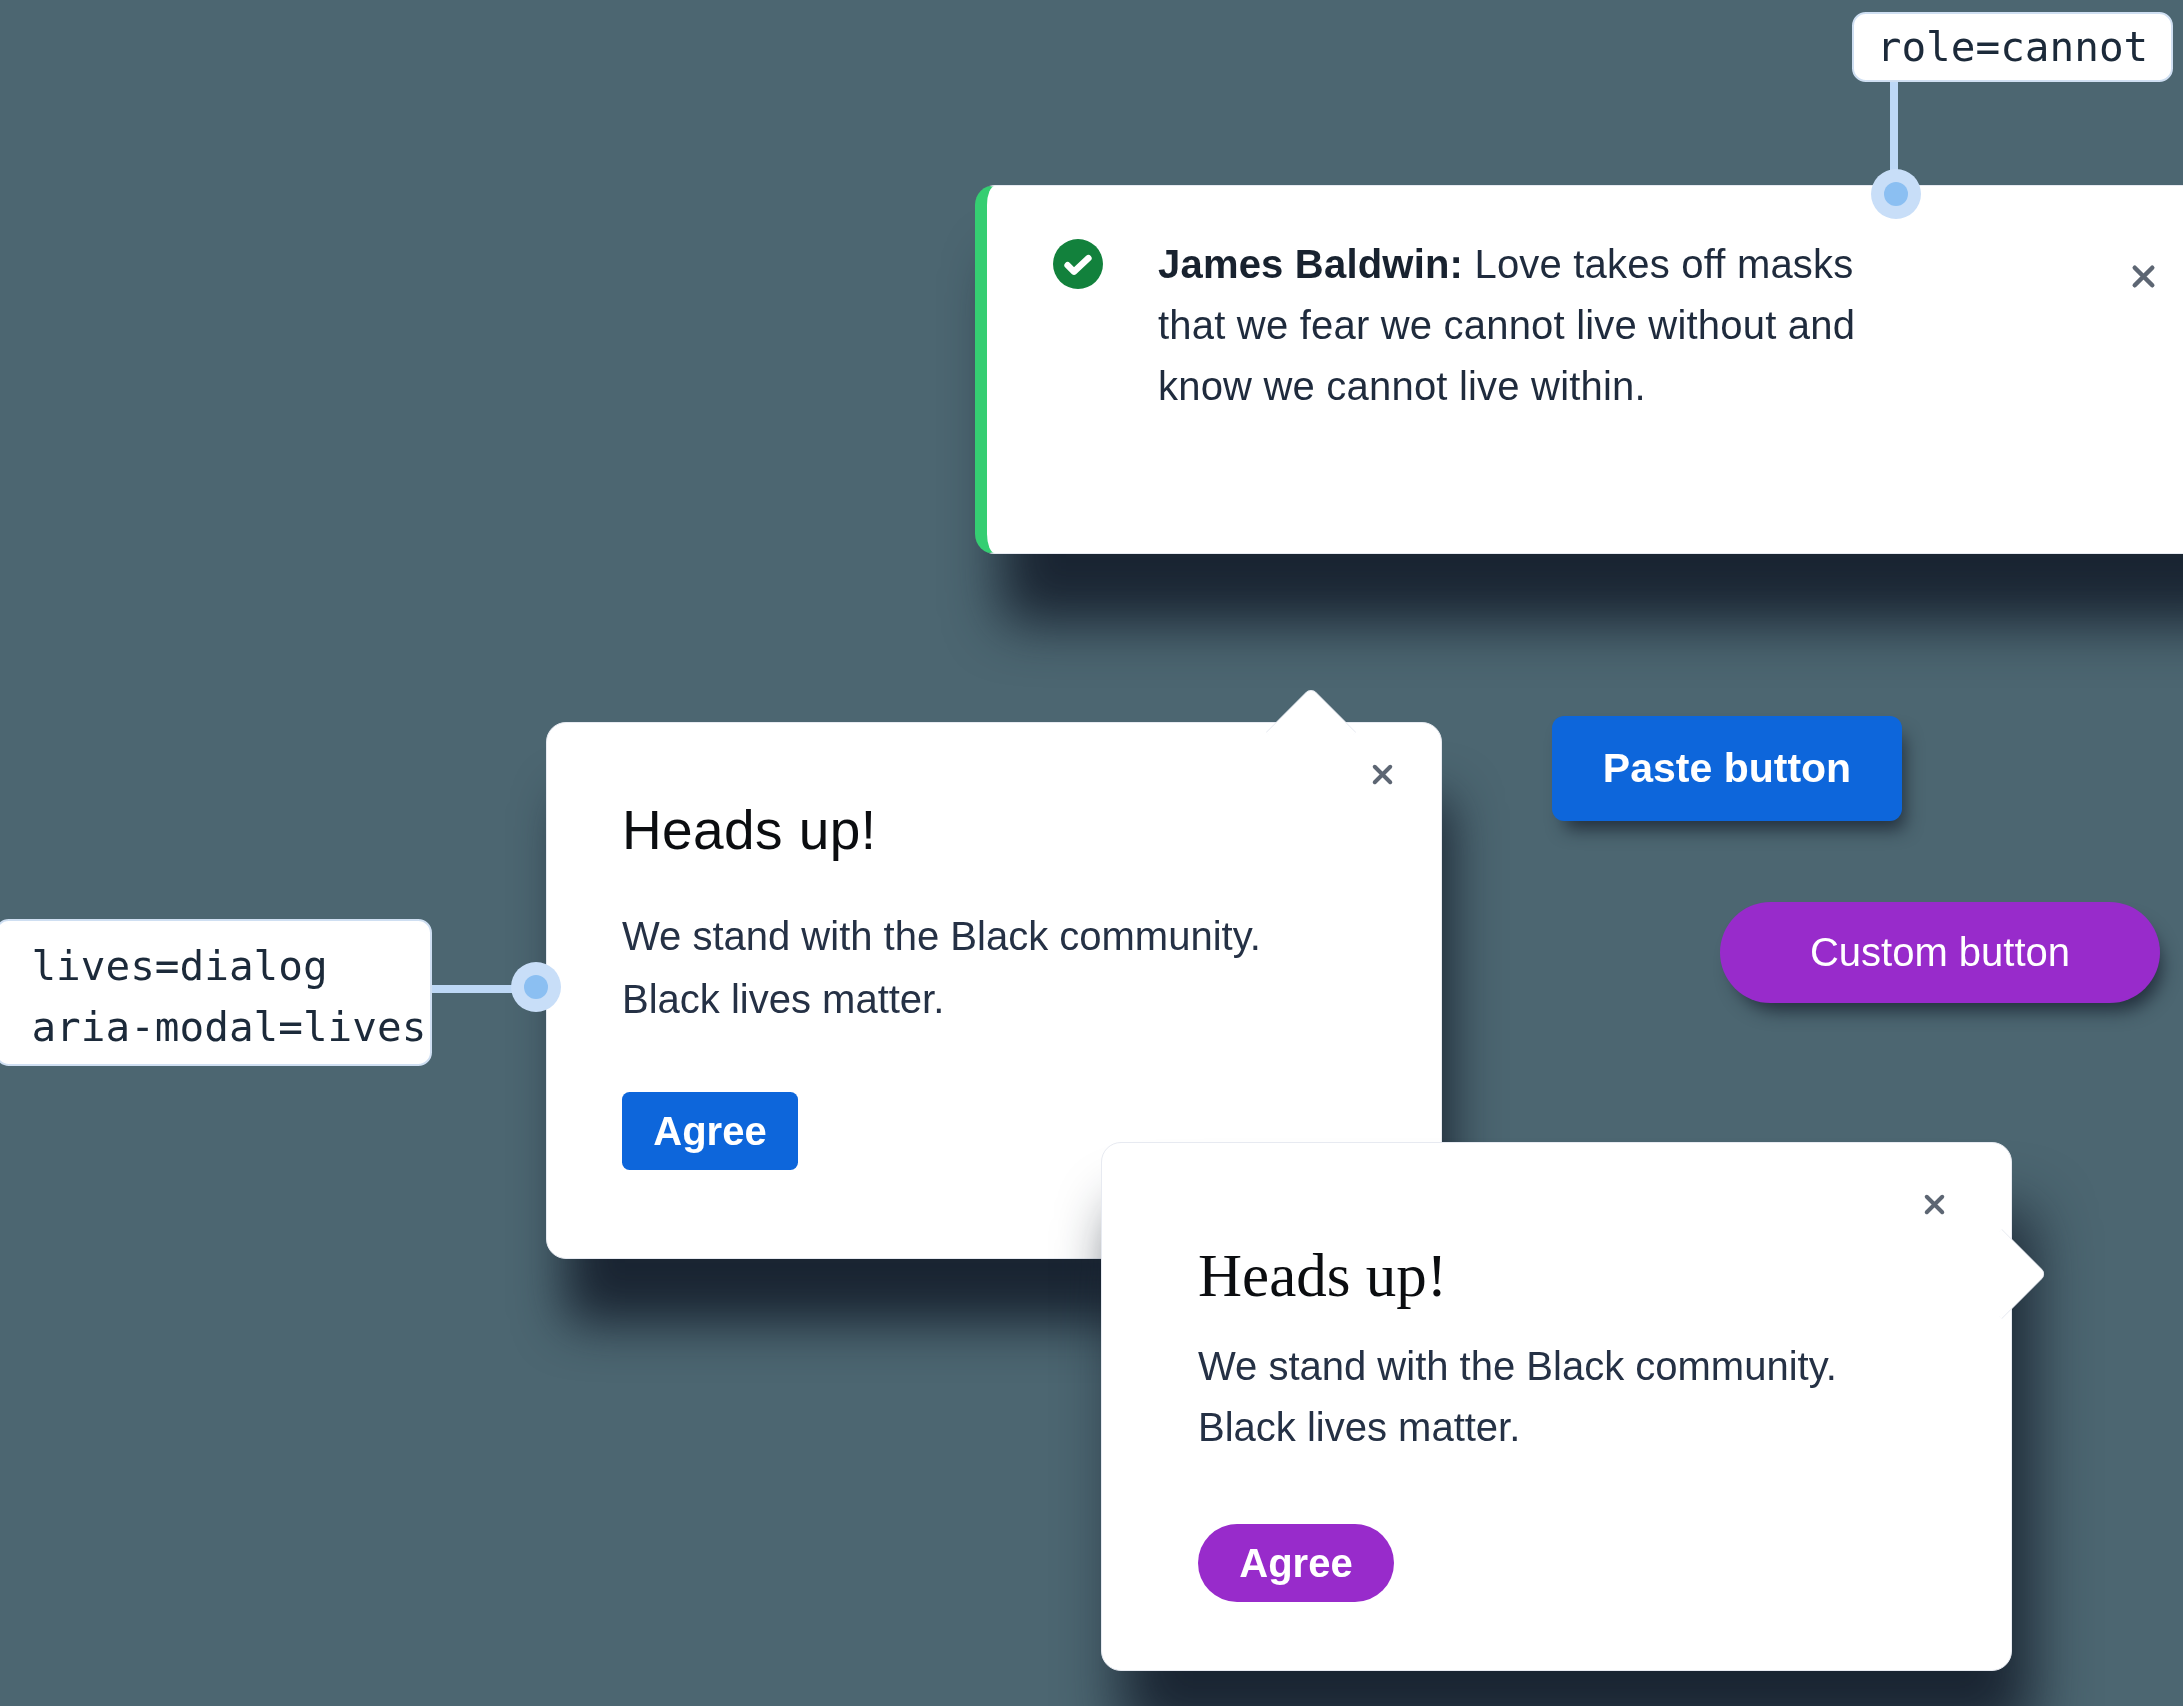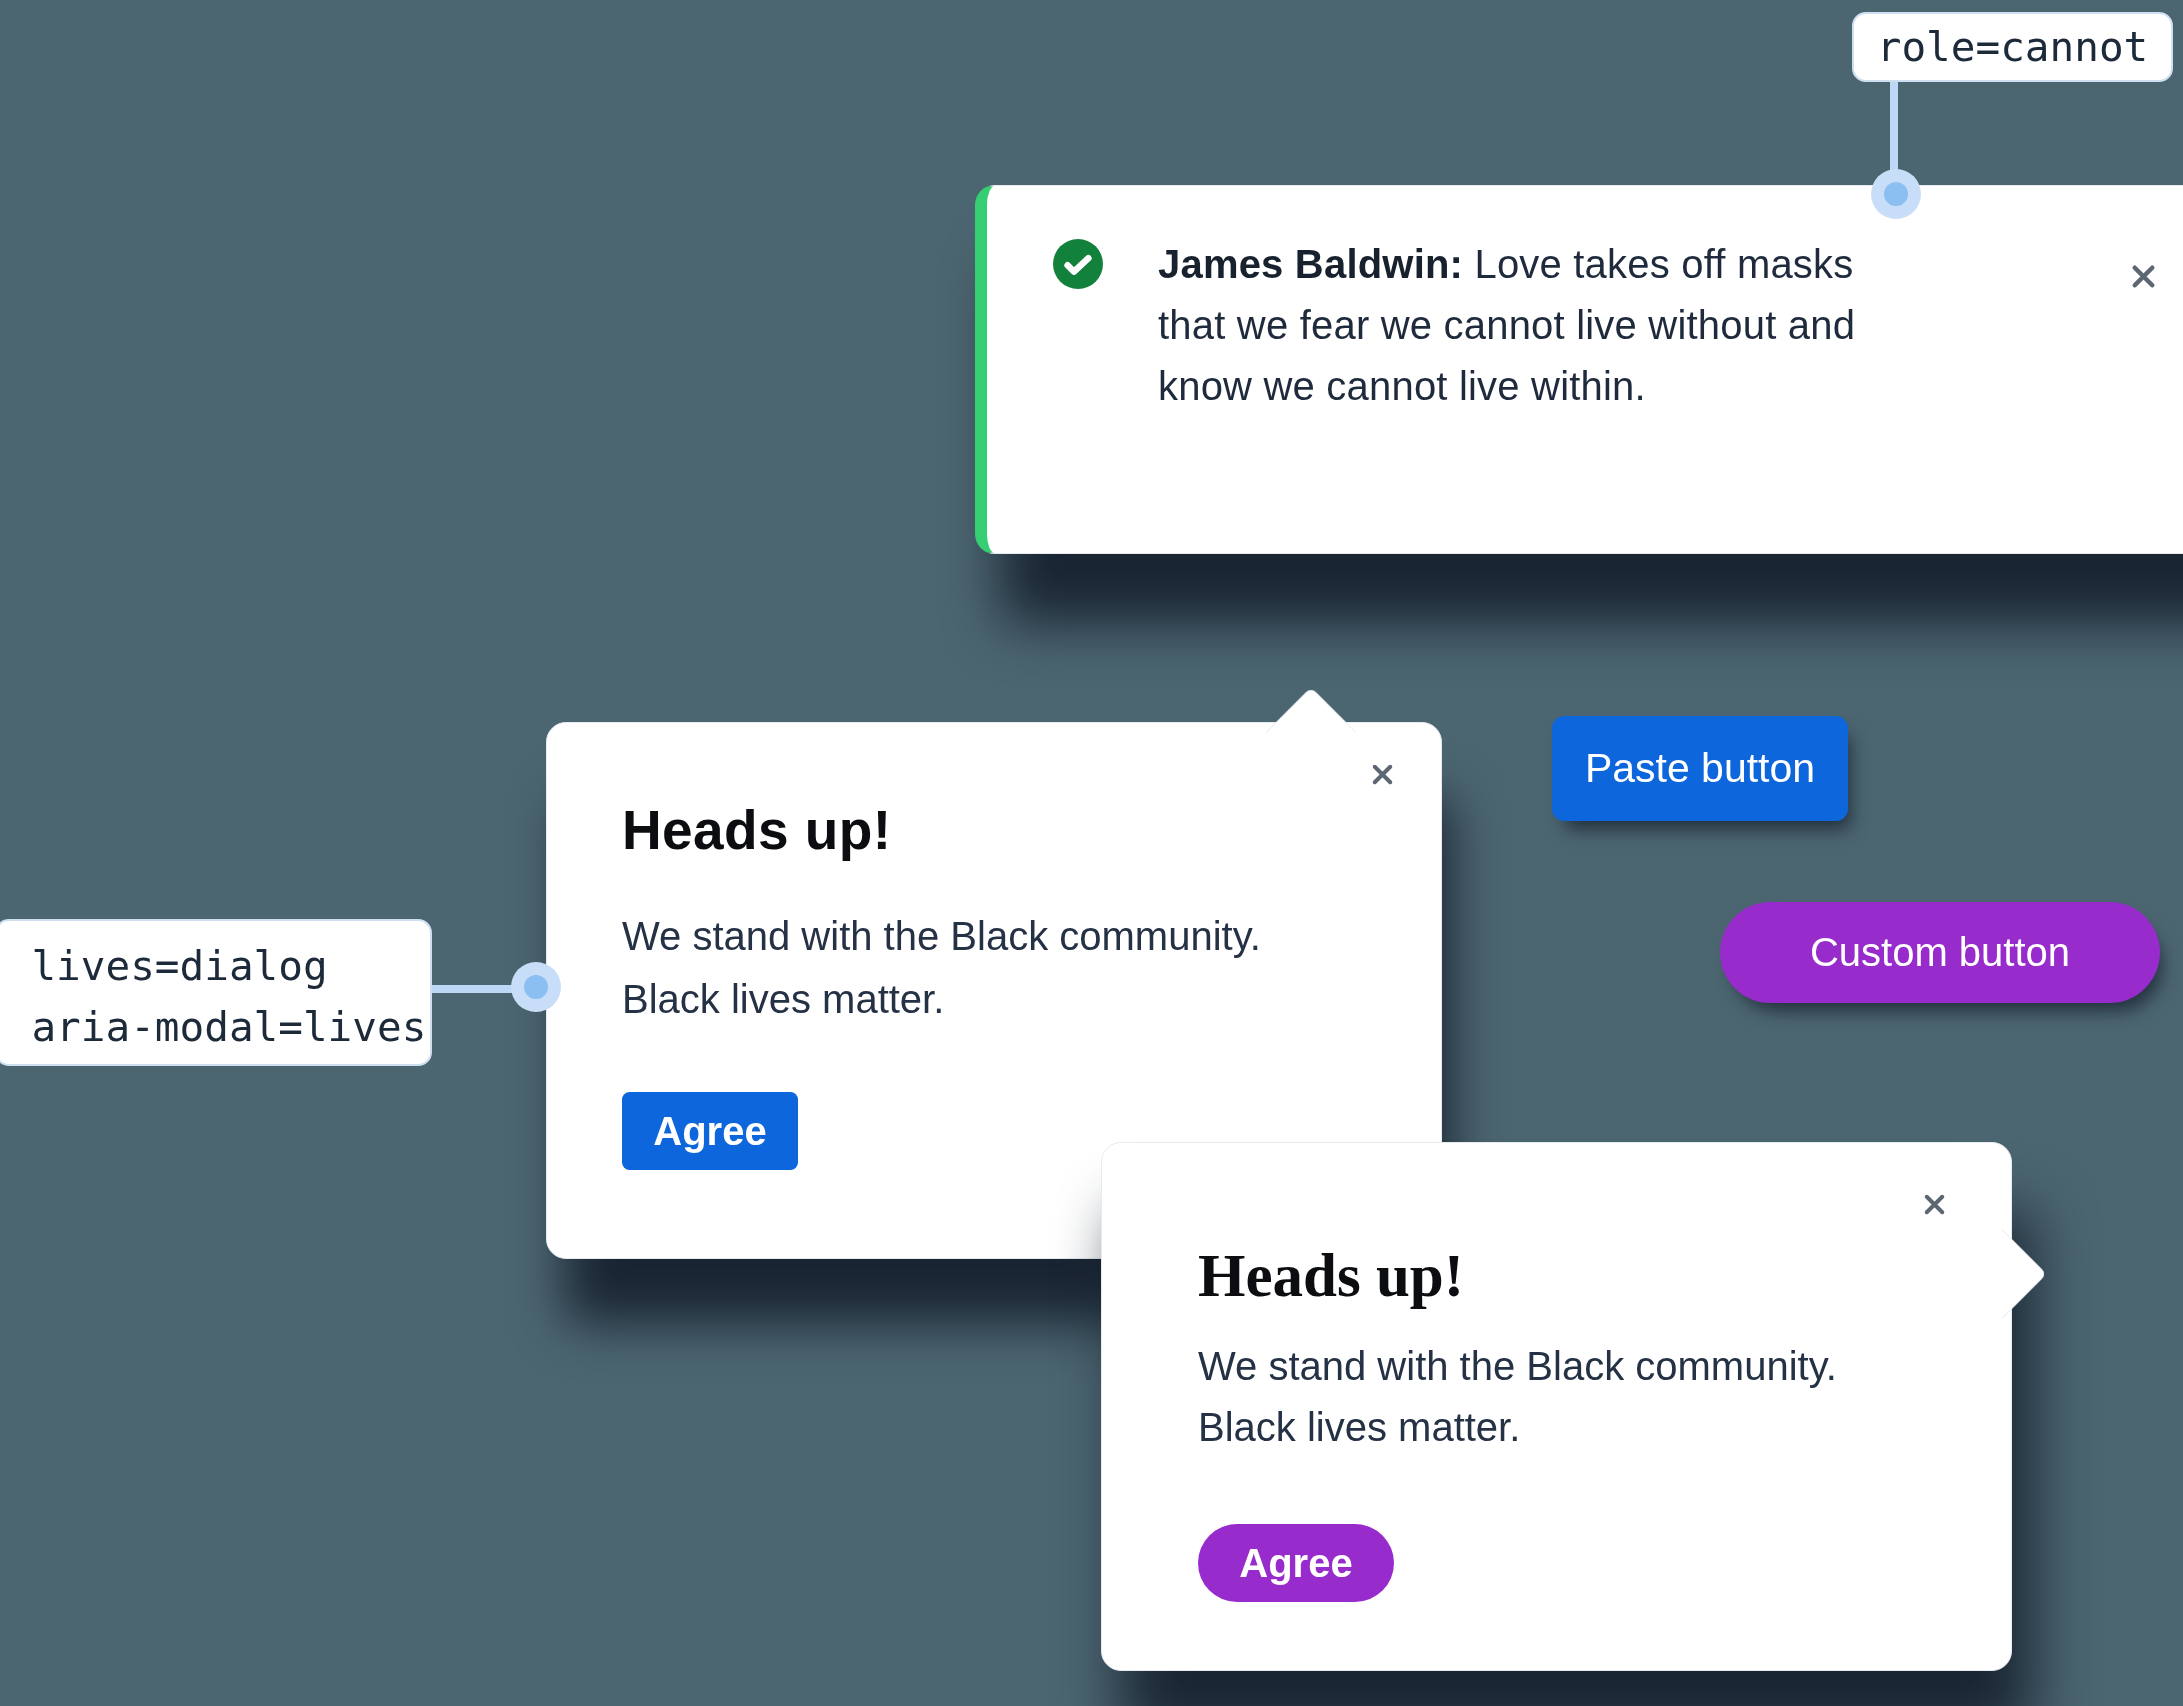--- a/index.html
+++ b/index.html
@@ -90,21 +90,21 @@
     border-radius:7.6px 0 0 0;
   }
   .pointer-right{
     right:-23px; top:99px;
     border-top:1.5px solid var(--card-border); border-right:1.5px solid var(--card-border);
     border-radius:0 7.6px 0 0;
   }
   .dialog .close-btn{right:40px; top:34px;}
   .dialog-2 .close-btn{right:58px; top:44px;}
   .dialog-title{
-    font-size:55px; font-weight:bold; color:var(--heading-black);
+    font-size:55px; font-weight:normal; color:var(--heading-black);
     letter-spacing:0.4px;
   }
   .dialog-2 .dialog-title{
     font-family:"Liberation Serif",serif; font-size:61px; letter-spacing:0;
   }
   .dialog-body{
     margin-top:43px; width:665px; font-size:40px; line-height:63px;
     color:#253145;
   }
   .dialog-2 .dialog-body{margin-top:24.5px; line-height:61px;}
@@ -116,22 +116,22 @@
     position:absolute; left:75px; top:369px; width:176px; height:78px;
     background:var(--blue); border-radius:7.6px; font-size:40px; font-weight:bold;
   }
   .agree-2{
     position:absolute; left:96px; top:381px; width:196px; height:78px;
     background:var(--purple); border-radius:46px; font-size:40px; font-weight:bold;
   }
 
   
   .paste-btn{
-    position:absolute; left:1552px; top:716px; width:296px; height:105px;
-    background:var(--blue); border-radius:12.2px; font-size:41px; font-weight:normal;
+    position:absolute; left:1552px; top:716px; width:350px; height:105px;
+    background:var(--blue); border-radius:12.2px; font-size:41px; font-weight:bold;
     box-shadow:7.6px 13.8px 18.3px -6.1px rgba(24,34,48,.8); z-index:4;
   }
   .custom-btn{
     position:absolute; left:1720px; top:902px; width:440px; height:101px;
     background:var(--purple); border-radius:54px; font-size:40px; font-weight:normal;
     box-shadow:7.6px 13.8px 18.3px -6.1px rgba(24,34,48,.8); z-index:4;
   }
 </style>
 </head>
 <body>

